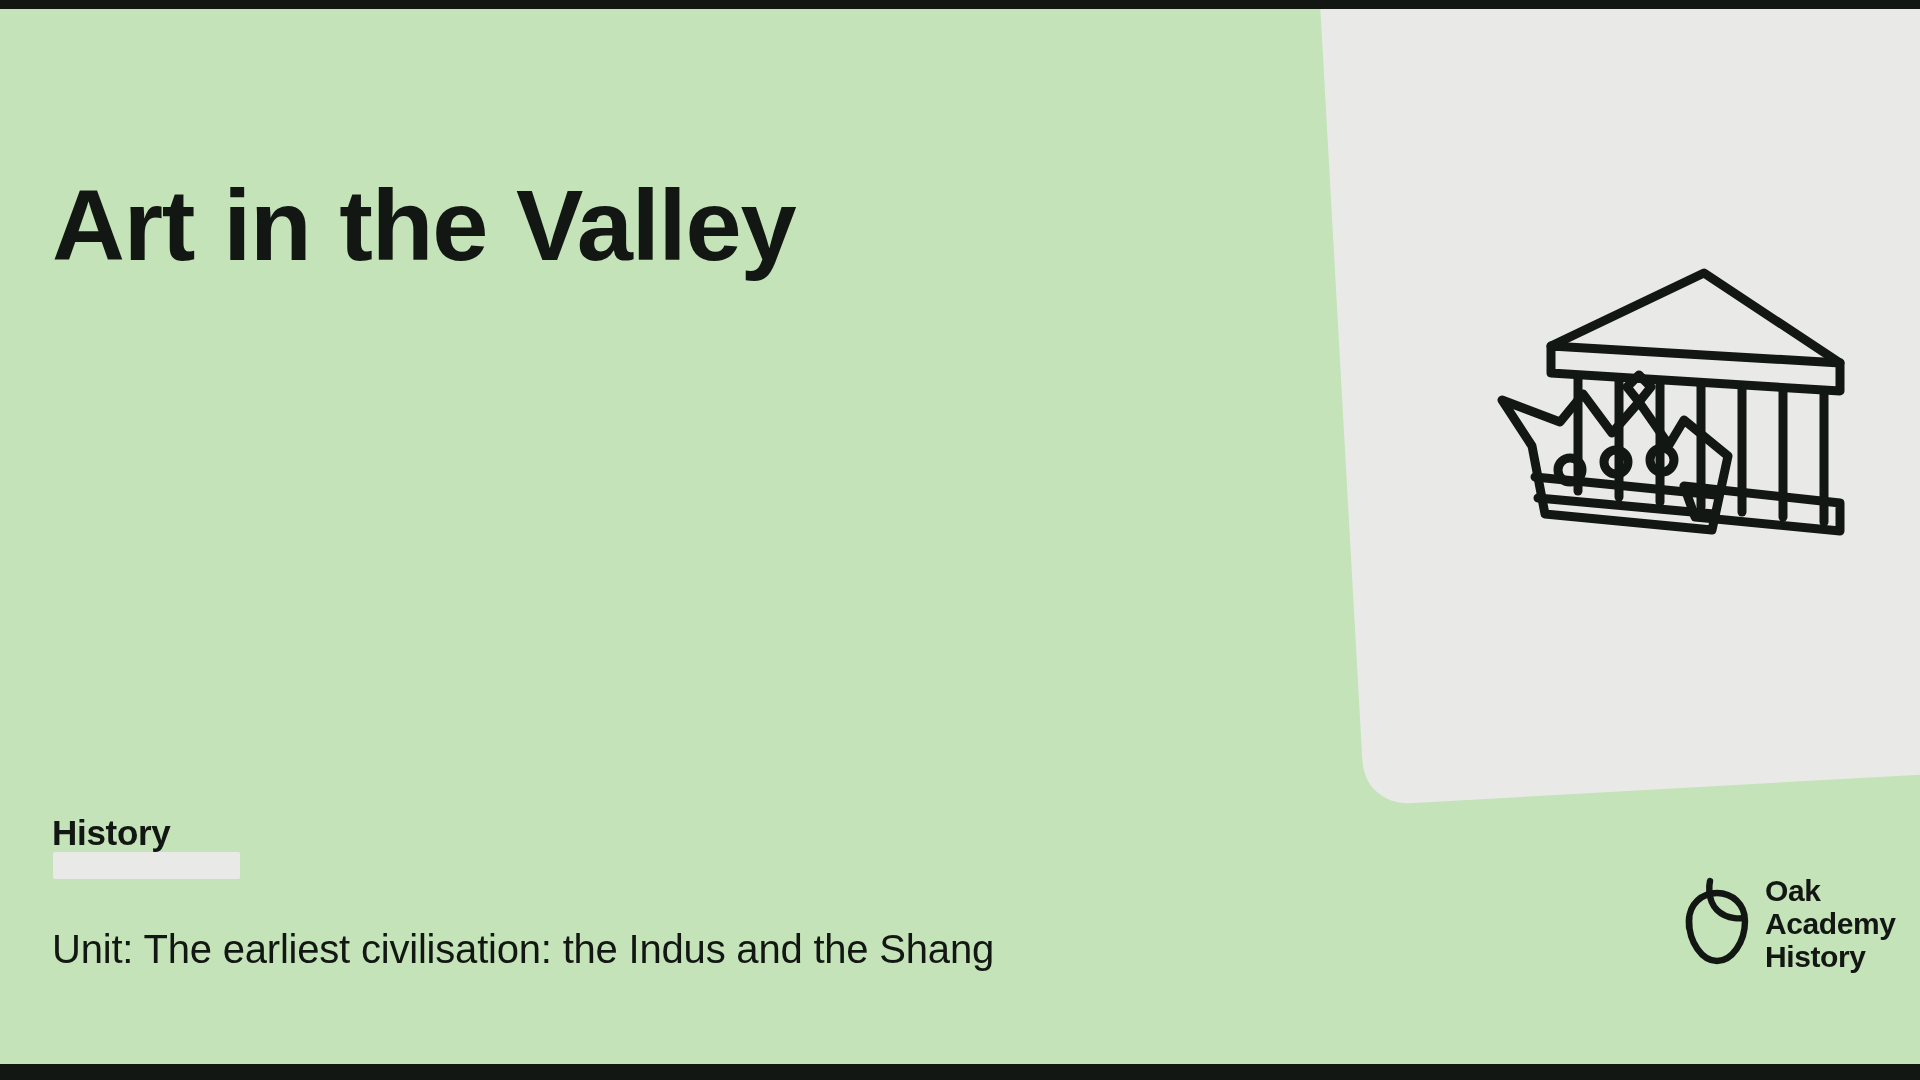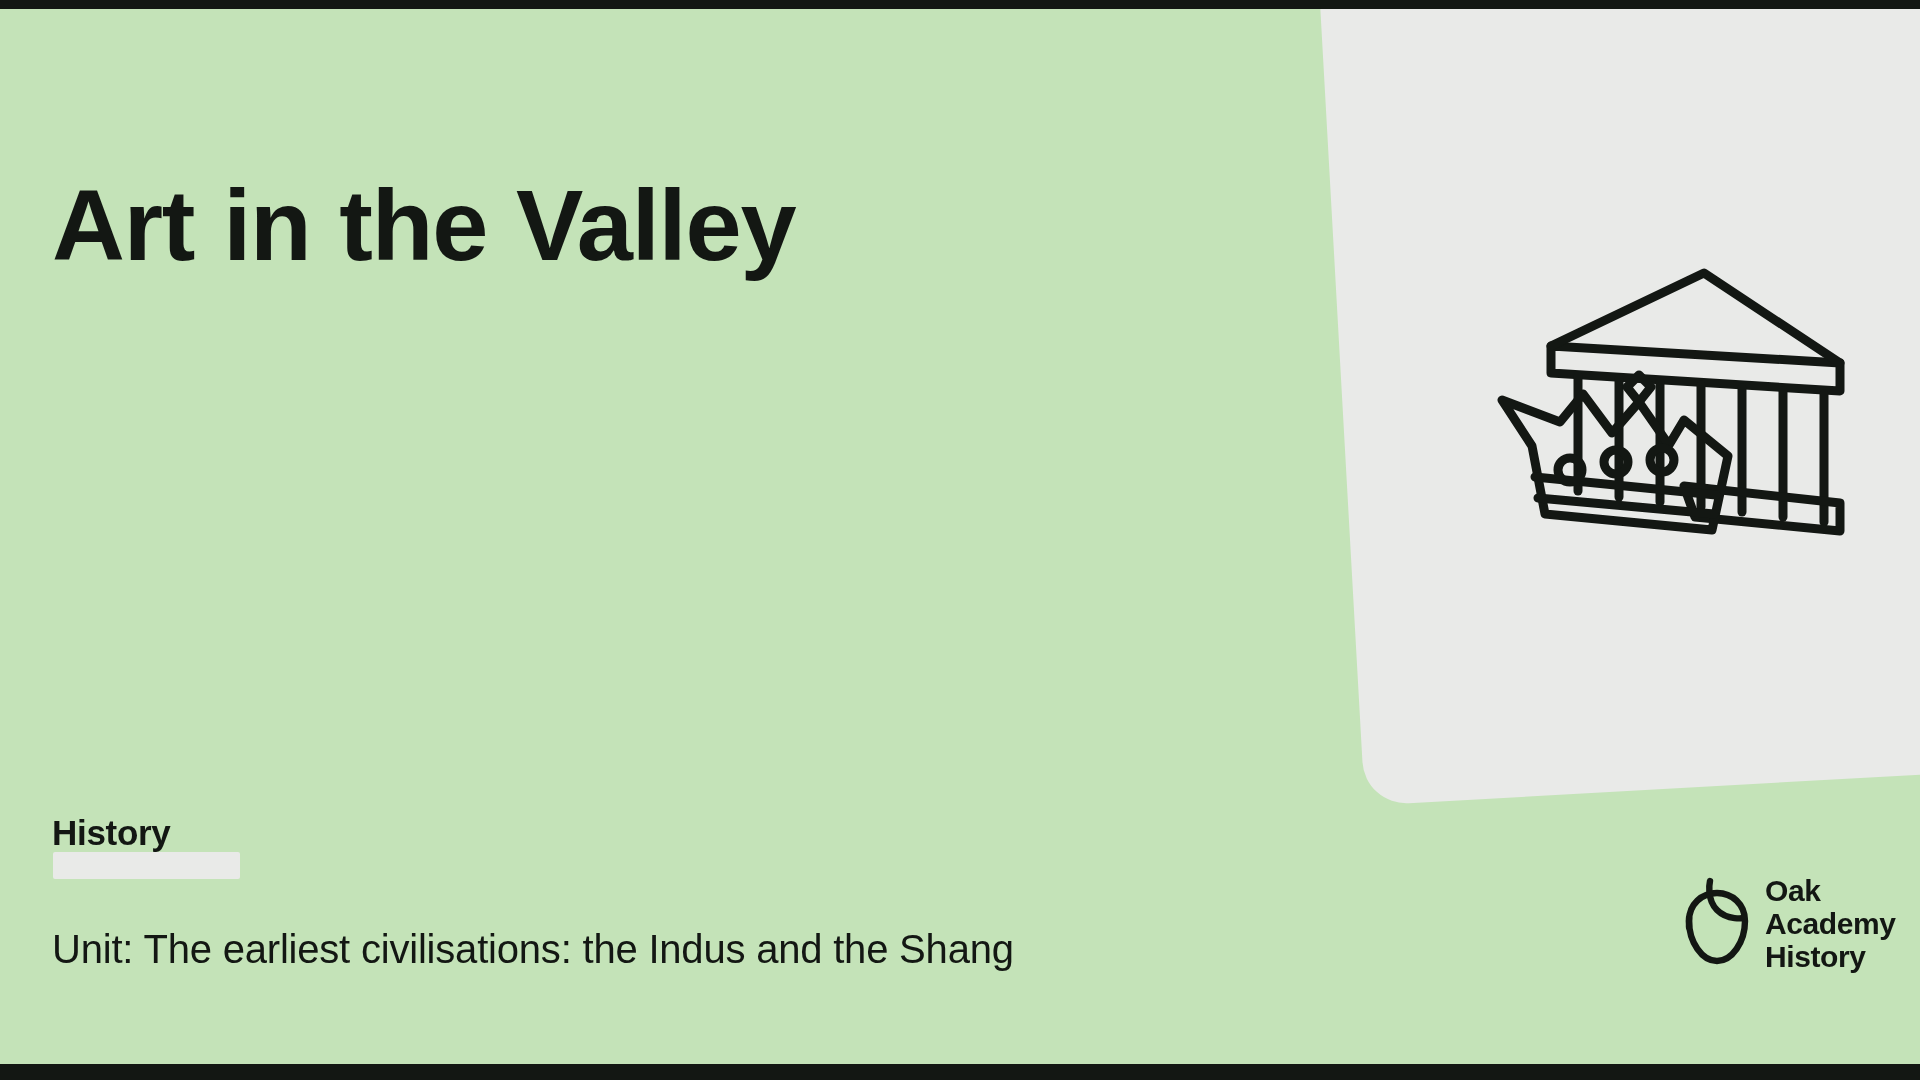--- a/index.html
+++ b/index.html
@@ -153,21 +153,21 @@
     <span class="line">Art in the Valley</span>
   </h1>
 
   <div id="subject-block">
     <div id="subject-highlight"></div>
     <div id="subject-label">History</div>
   </div>
 
   <div id="unit-line">
     <span id="unit-prefix">Unit:</span>
-    <span id="unit-value">The earliest civilisations: the Indus and the Shang</span>
+    <span id="unit-value">The earliest civilisation: the Indus and the Shang</span>
   </div>
 
   <div id="oak-logo">
     <div id="oak-mark">
       <svg viewBox="0 0 66 92" xmlns="http://www.w3.org/2000/svg" fill="none" stroke="#131713" stroke-width="6.4" stroke-linecap="round" stroke-linejoin="round">
 
         <path d="M5 44 C5 27 18 16 33 16 C48 16 61 27 61 44
                  C61 65 48 84 33 84 C18 84 5 65 5 44 Z"></path>
 
         <path d="M26 4 C26 4 22 22 33 33 C44 44 60 41 60 41"></path>

